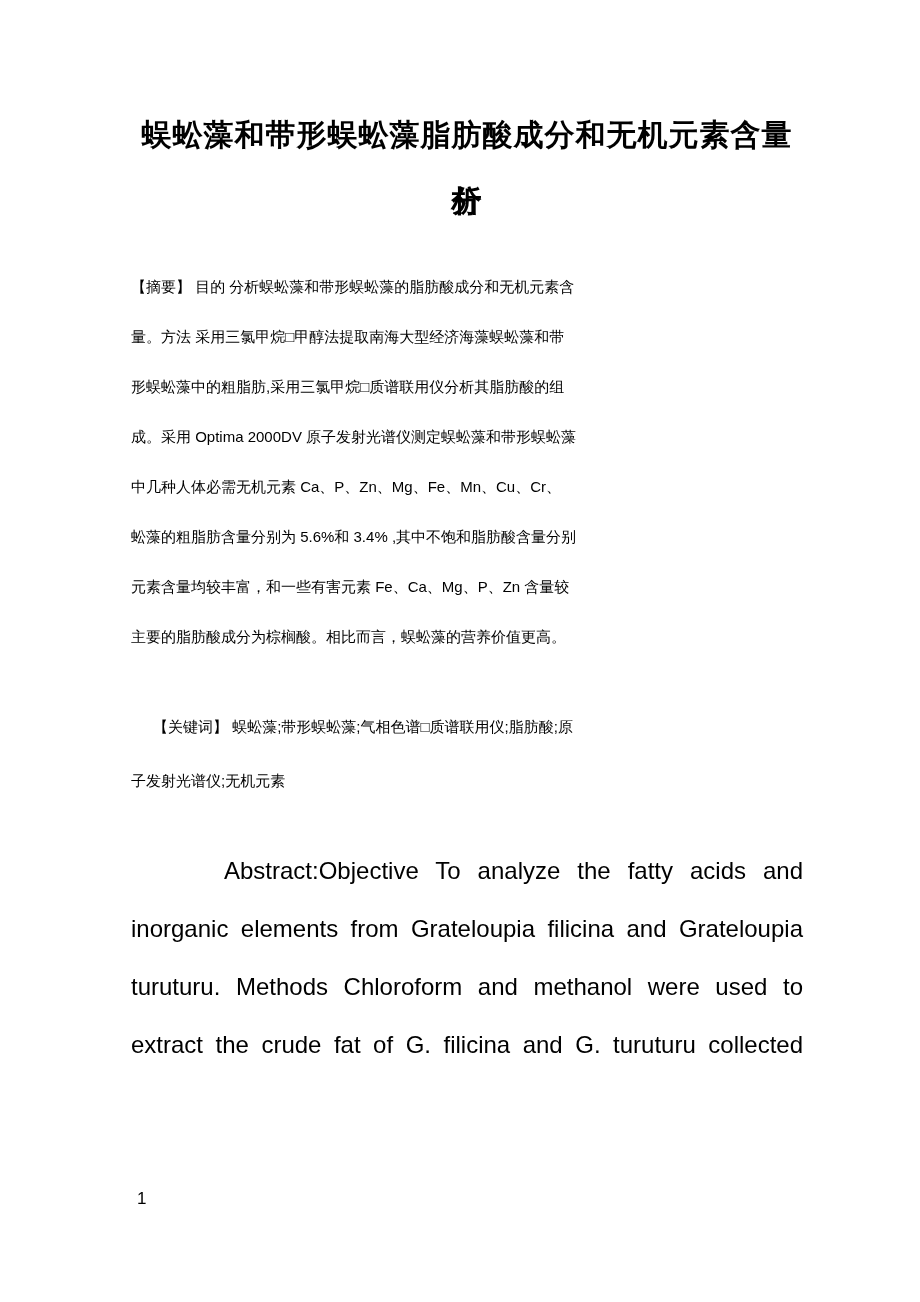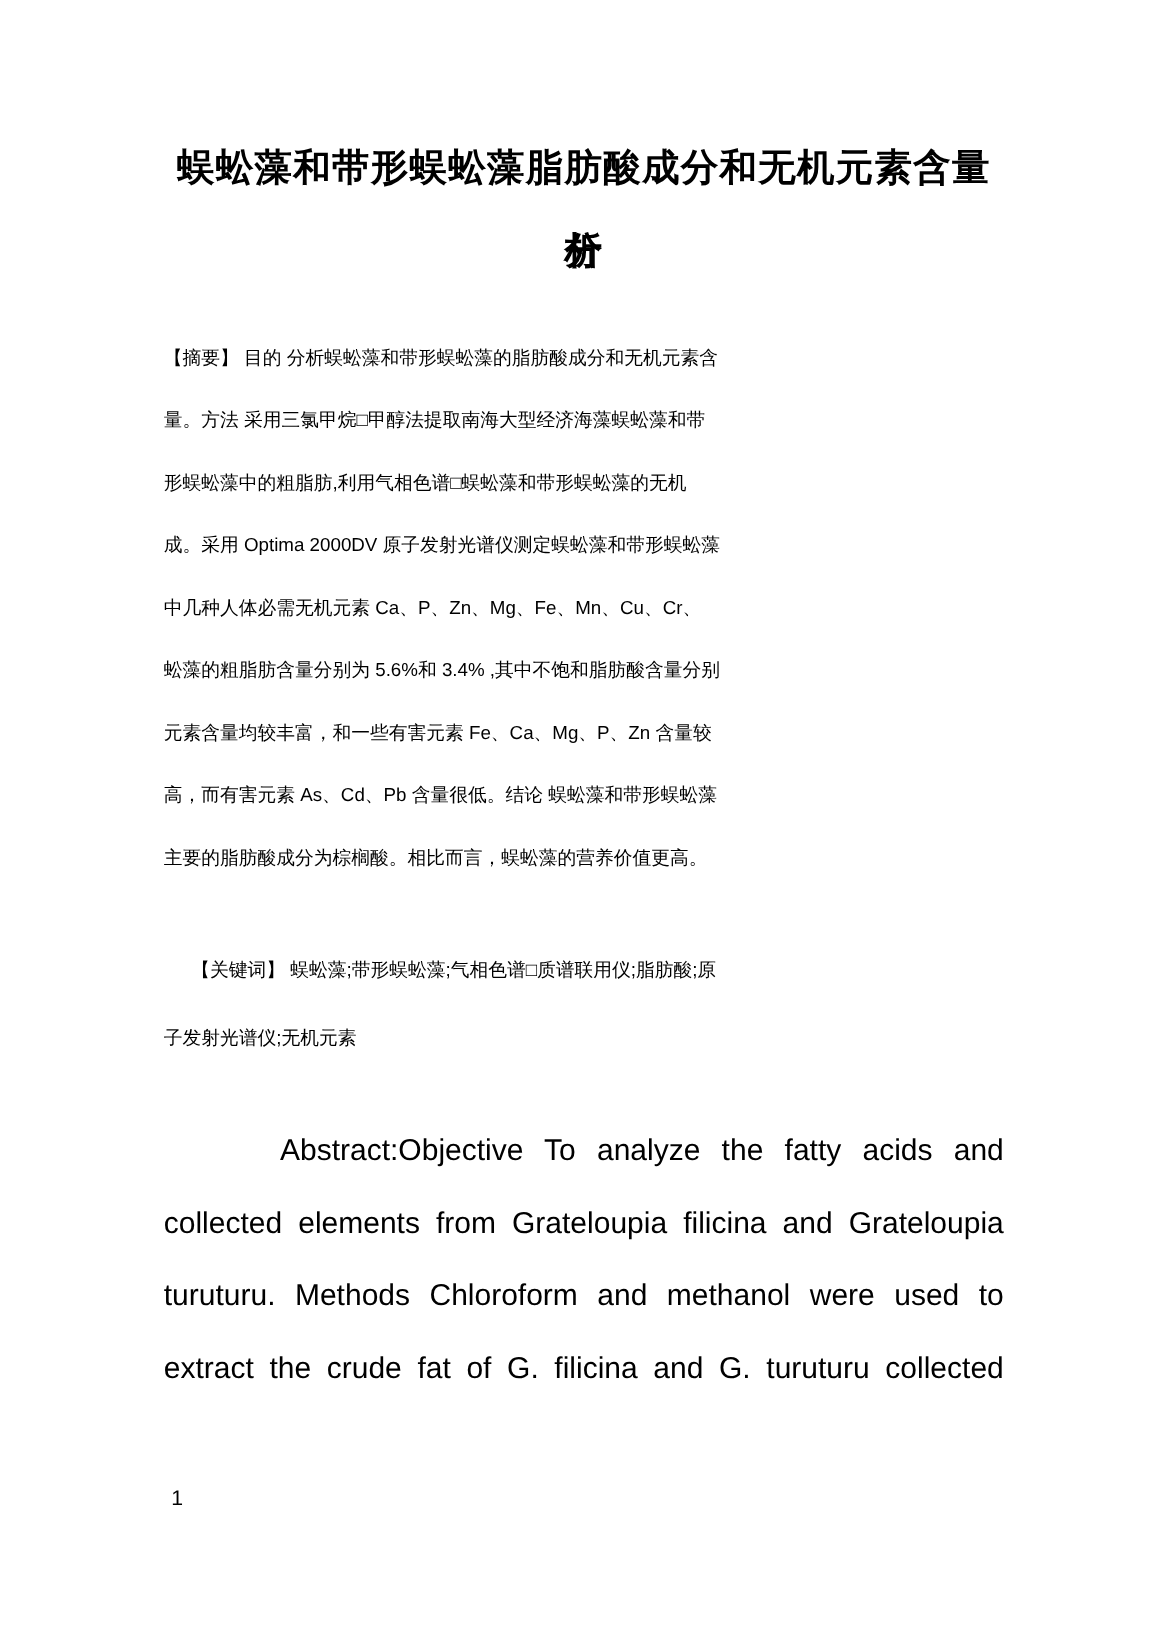--- a/index.html
+++ b/index.html
@@ -85,37 +85,36 @@
   <div class="content">
 
     <div class="title-block">
         <div class="line">蜈蚣藻和带形蜈蚣藻脂肪酸成分和无机元素含量分</div>
         <div class="line">析</div>
       </div>
 
     <div class="para abstract-cn">
         <div class="line">【摘要】  目的 分析蜈蚣藻和带形蜈蚣藻的脂肪酸成分和无机元素含</div>
         <div class="line">量。方法 采用三氯甲烷□甲醇法提取南海大型经济海藻蜈蚣藻和带</div>
-        <div class="line">形蜈蚣藻中的粗脂肪,利用气相色谱□蜈蚣藻和带形蜈蚣藻的无机</div>
+        <div class="line">形蜈蚣藻中的粗脂肪,采用三氯甲烷□质谱联用仪分析其脂肪酸的组</div>
         <div class="line">成。采用 Optima 2000DV 原子发射光谱仪测定蜈蚣藻和带形蜈蚣藻</div>
         <div class="line">中几种人体必需无机元素 Ca、P、Zn、Mg、Fe、Mn、Cu、Cr、</div>
         <div class="line">蚣藻的粗脂肪含量分别为 5.6%和 3.4% ,其中不饱和脂肪酸含量分别</div>
         <div class="line">元素含量均较丰富，和一些有害元素 Fe、Ca、Mg、P、Zn 含量较</div>
-        <div class="line">高，而有害元素 As、Cd、Pb 含量很低。结论 蜈蚣藻和带形蜈蚣藻</div>
         <div class="line">主要的脂肪酸成分为棕榈酸。相比而言，蜈蚣藻的营养价值更高。</div>
       </div>
 
     <div class="para keywords">
         <div class="line">【关键词】  蜈蚣藻;带形蜈蚣藻;气相色谱□质谱联用仪;脂肪酸;原</div>
         <div class="line">子发射光谱仪;无机元素</div>
       </div>
 
     <div class="para abstract-en">
         <div class="line">Abstract:Objective To analyze the fatty acids and</div>
-        <div class="line">collected elements from Grateloupia filicina and Grateloupia</div>
+        <div class="line">inorganic elements from Grateloupia filicina and Grateloupia</div>
         <div class="line">turuturu. Methods Chloroform and methanol were used to</div>
         <div class="line">extract the crude fat of G. filicina and G. turuturu collected</div>
       </div>
 
   </div>
 
   <div class="page-number">1</div>
 </div>
 
 </body></html>

